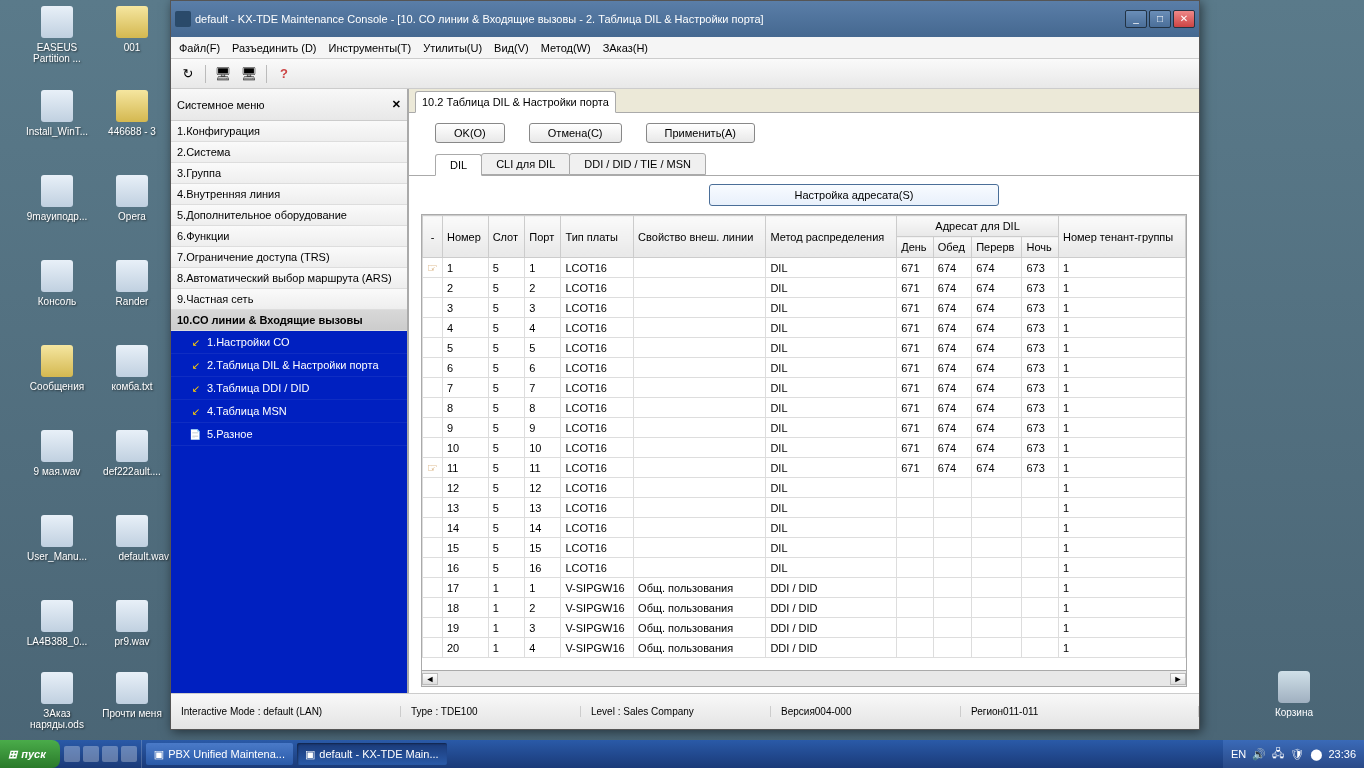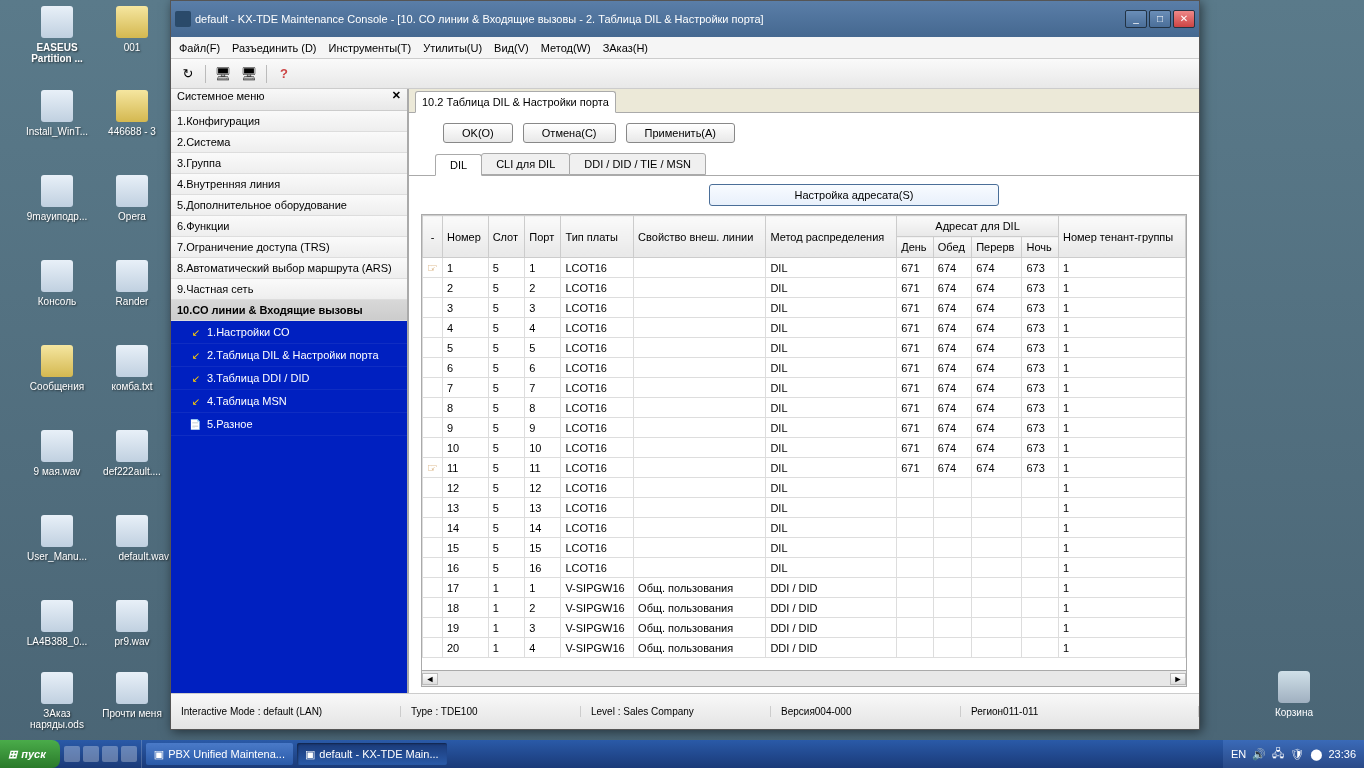--- a/index.html
+++ b/index.html
@@ -23,34 +23,34 @@
 
 .menubar { height: 22px; background: #f5f5f5; border-bottom: 1px solid #ccc; display: flex; align-items: center; padding: 0 8px; gap: 12px; font-size: 11px; }
 .menubar span { cursor: pointer; }
 
 .toolbar { height: 30px; background: linear-gradient(#fafafa,#e8e8e8); border-bottom: 1px solid #ccc; display: flex; align-items: center; padding: 0 6px; gap: 4px; }
 .toolbar .tbtn { width: 22px; height: 22px; display: flex; align-items: center; justify-content: center; border-radius: 2px; cursor: pointer; font-size: 13px; }
 .toolbar .sep { width: 1px; height: 18px; background: #bbb; margin: 0 2px; }
 
 .body { flex: 1; display: flex; overflow: hidden; }
 .sidebar { width: 238px; background: #f5f5f5; border-right: 2px solid #aaa; display: flex; flex-direction: column; }
-.sidebar-head { height: 22px; background: linear-gradient(#f8f8f8,#e8e8e8); border-bottom: 1px solid #ccc; display: flex; align-items: flex-end; padding: 8px 6px; font-size: 11px; }
+.sidebar-head { height: 32px; background: linear-gradient(#f8f8f8,#e8e8e8); border-bottom: 1px solid #ccc; display: flex; align-items: center; padding: 0 6px; font-size: 11px; }
 .sidebar-head .close { margin-left: auto; cursor: pointer; font-weight: bold; }
 .menu-list { flex: 1; overflow-y: auto; font-size: 11px; }
 .menu-item { padding: 4px 6px; border-bottom: 1px solid #ddd; cursor: pointer; background: linear-gradient(#fafafa,#eee); }
 .menu-item.selected { background: linear-gradient(#d8d8d8,#ccc); font-weight: bold;}
 .sub-items { background: #0020c0; }
 .sub-item { padding: 4px 6px 4px 18px; color: #fff; display: flex; align-items: center; gap: 4px; cursor: pointer; border-bottom: 1px solid rgba(255,255,255,.06); }
 .sub-item .sicon { width: 14px; height: 14px; display: flex; align-items: center; justify-content: center; font-size: 10px; color: #ffcc00; }
 
 .content { flex: 1; display: flex; flex-direction: column; background: #fff; overflow: hidden; }
 .tab-strip { height: 24px; display: flex; align-items: end; padding: 0 6px; background: #ece9d8; border-bottom: 1px solid #aaa; }
 .tab-strip .tab { padding: 4px 6px; background: #fff; border: 1px solid #aaa; border-bottom-color: #fff; border-radius: 3px 3px 0 0; font-size: 11px; margin-bottom: -1px; cursor: pointer; }
 
-.form-row { padding: 10px 34px; display: flex; gap: 10px; }
+.form-row { padding: 10px 26px; display: flex; gap: 24px; }
 .btn { padding: 3px 18px; background: linear-gradient(#fff,#e8e8e8); border: 1px solid #888; border-radius: 3px; font-size: 11px; cursor: pointer; }
 
 .inner-tabs { display: flex; padding: 0 26px; border-bottom: 1px solid #aaa; }
 .inner-tab { padding: 4px 14px; border: 1px solid #aaa; background: #f0f0f0; font-size: 11px; cursor: pointer; margin-right: -1px; border-radius: 3px 3px 0 0; }
 .inner-tab.active { background: #fff; border-bottom-color: #fff; position: relative; top: 1px; }
 
 .config-btn-row { padding: 8px 26px 8px 300px; }
 .config-btn { width: 290px; padding: 4px; border: 1px solid #4a6e98; background: linear-gradient(#f8fbff,#e8f0fb); text-align: center; font-size: 11px; cursor: pointer; border-radius: 3px; }
 
 .table-wrap { flex: 1; padding: 0 12px 6px 12px; overflow: hidden; display: flex; flex-direction: column; }
@@ -78,21 +78,21 @@
 .quick { display: flex; gap: 3px; padding: 0 4px; border-right: 1px solid rgba(255,255,255,.2); height: 100%; align-items: center;}
 .qicon { width: 16px; height: 16px; background: rgba(255,255,255,.3); border-radius: 2px; cursor:pointer;}
 
 .recycle { position:absolute; right: 40px; bottom: 50px; text-align:center; color:#fff; font-size:10px; width:60px;}
 .recycle .ico { width:32px; height:32px; margin: 0 auto 4px; background: linear-gradient(#d0e0e8,#a0b0c0); border-radius: 4px;}
 </style>
 </head>
 <body>
 
 <div class="desktop" id="desktop">
-    <div class="desktop-icon" style="left: 20px; top: 6px; font-weight: bold;">
+    <div class="desktop-icon" style="left: 20px; top: 6px;">
       <div class="ico file"></div>
       <div class="label">EASEUS Partition ...</div>
     </div>
     <div class="desktop-icon" style="left: 95px; top: 6px;">
       <div class="ico folder"></div>
       <div class="label">001</div>
     </div>
     <div class="desktop-icon" style="left: 158px; top: 6px;">
       <div class="ico folder"></div>
       <div class="label">Сп</div>

